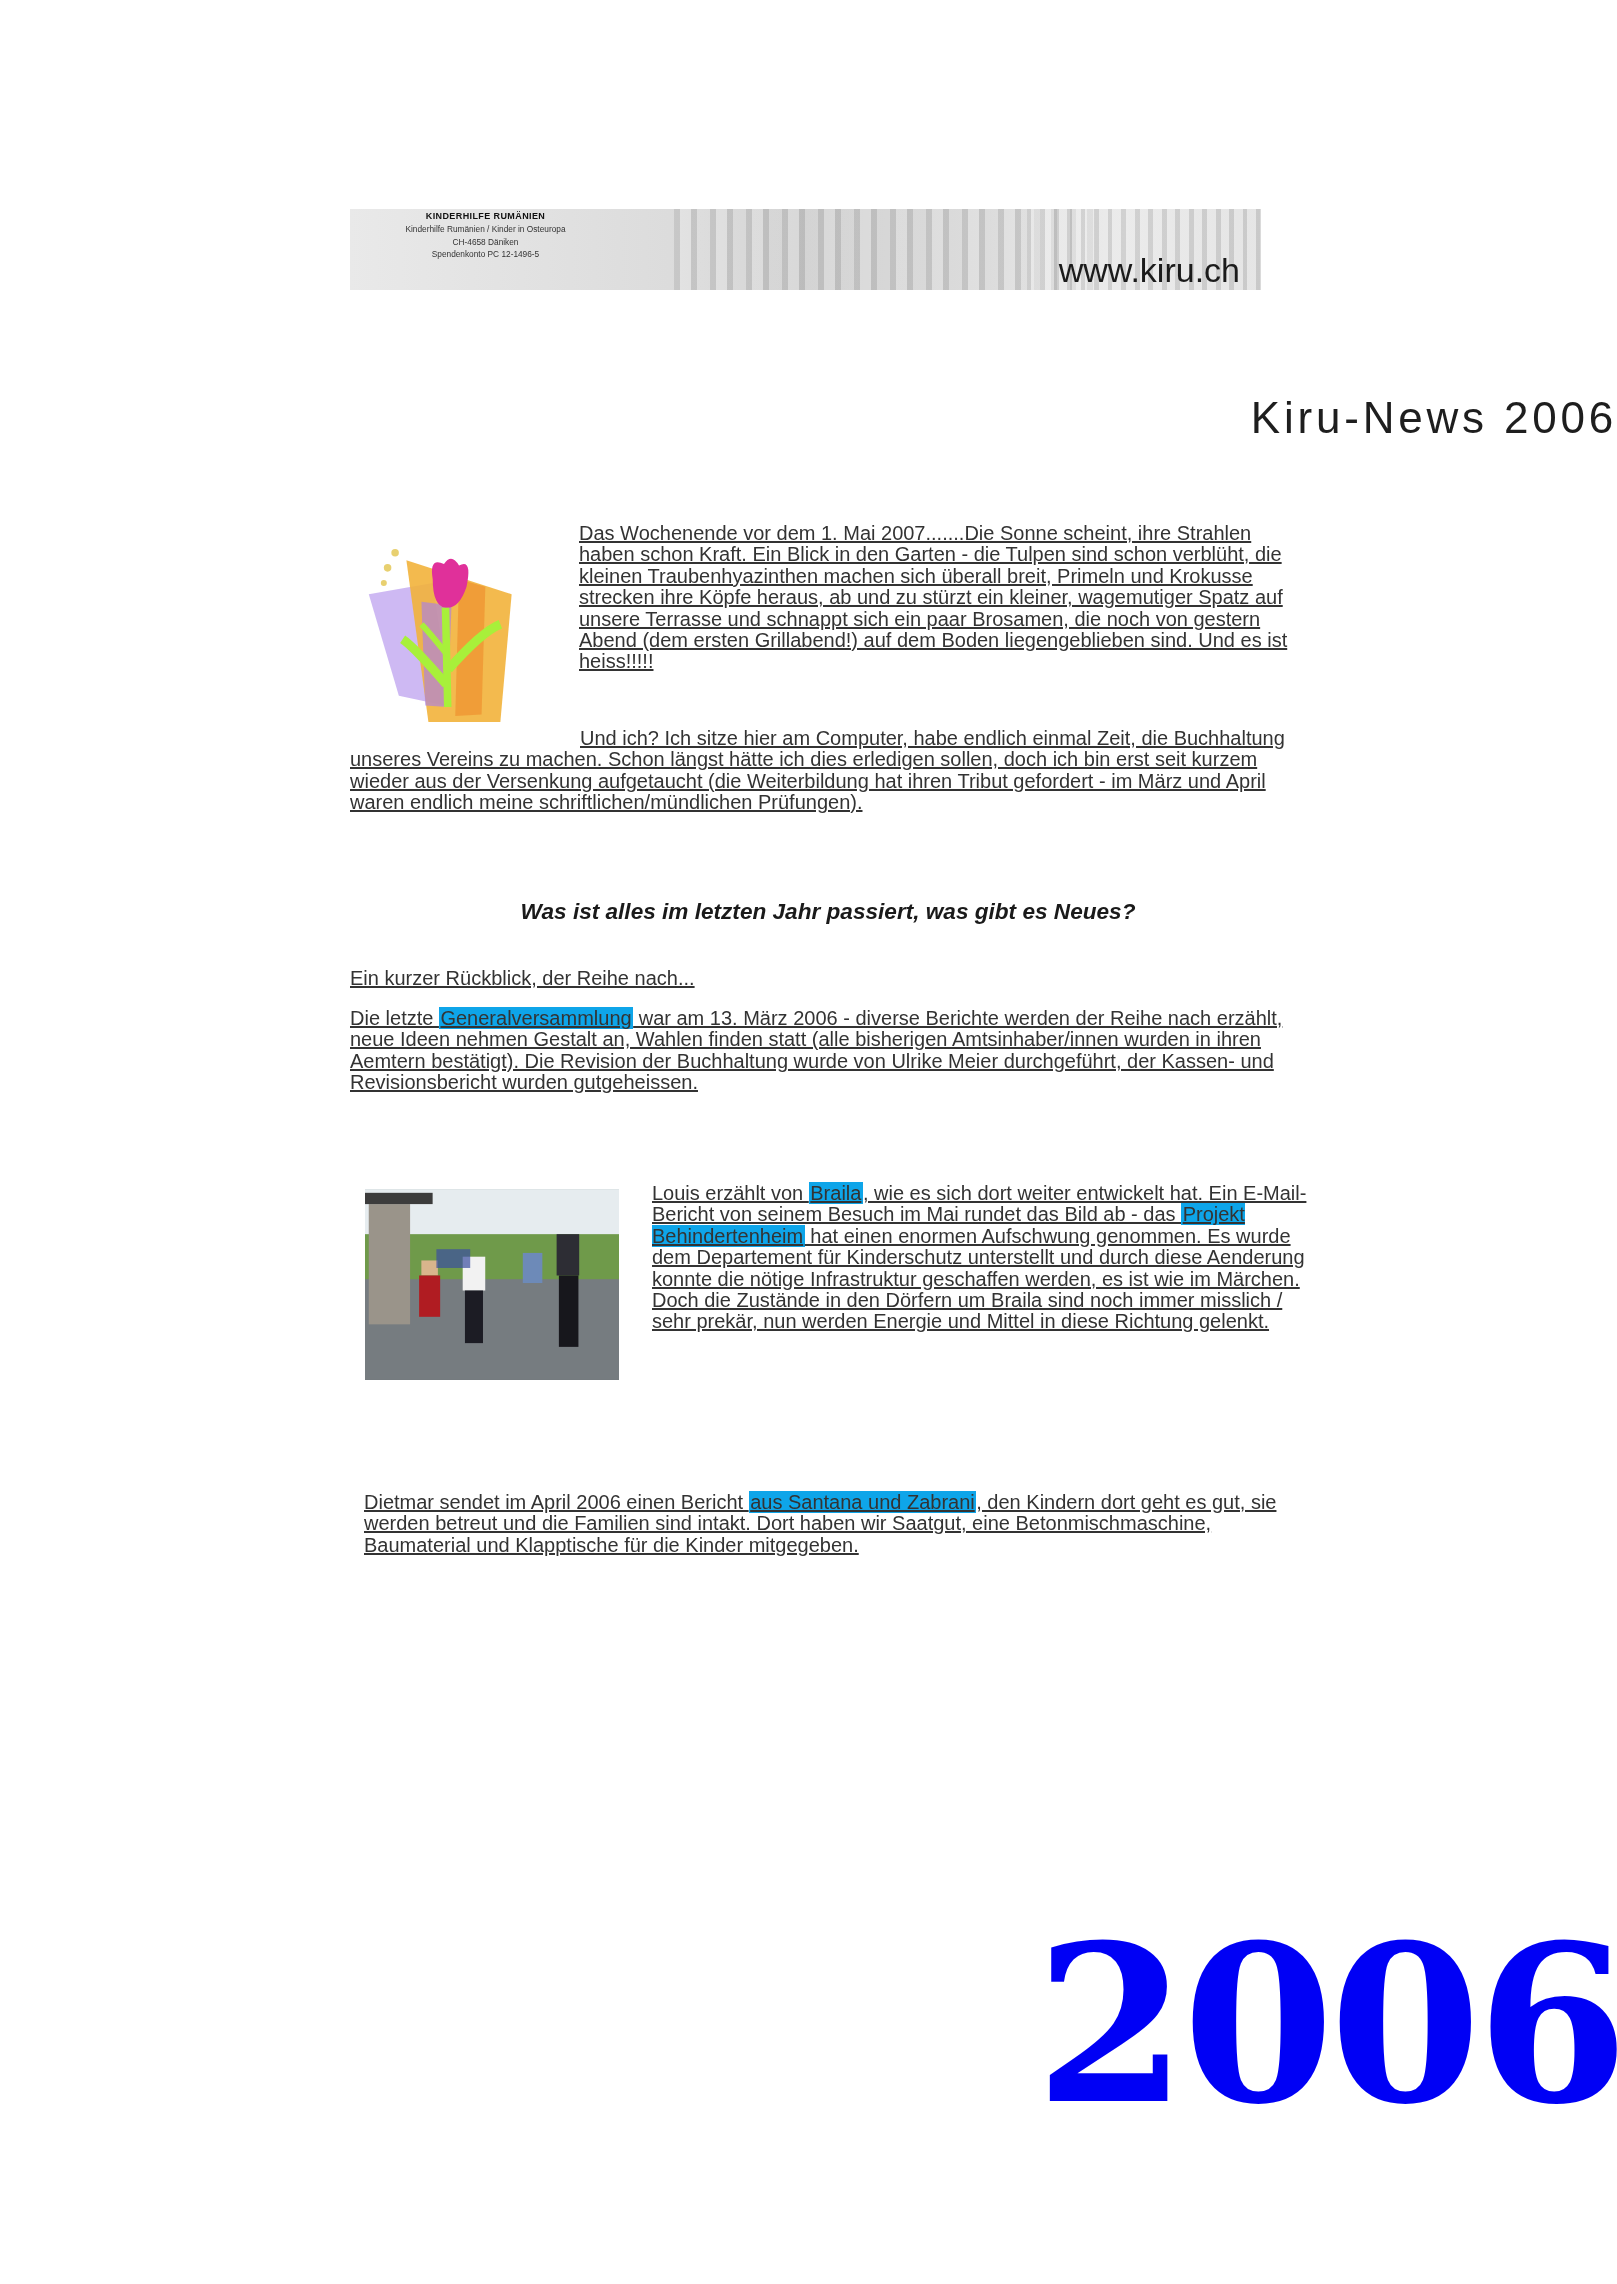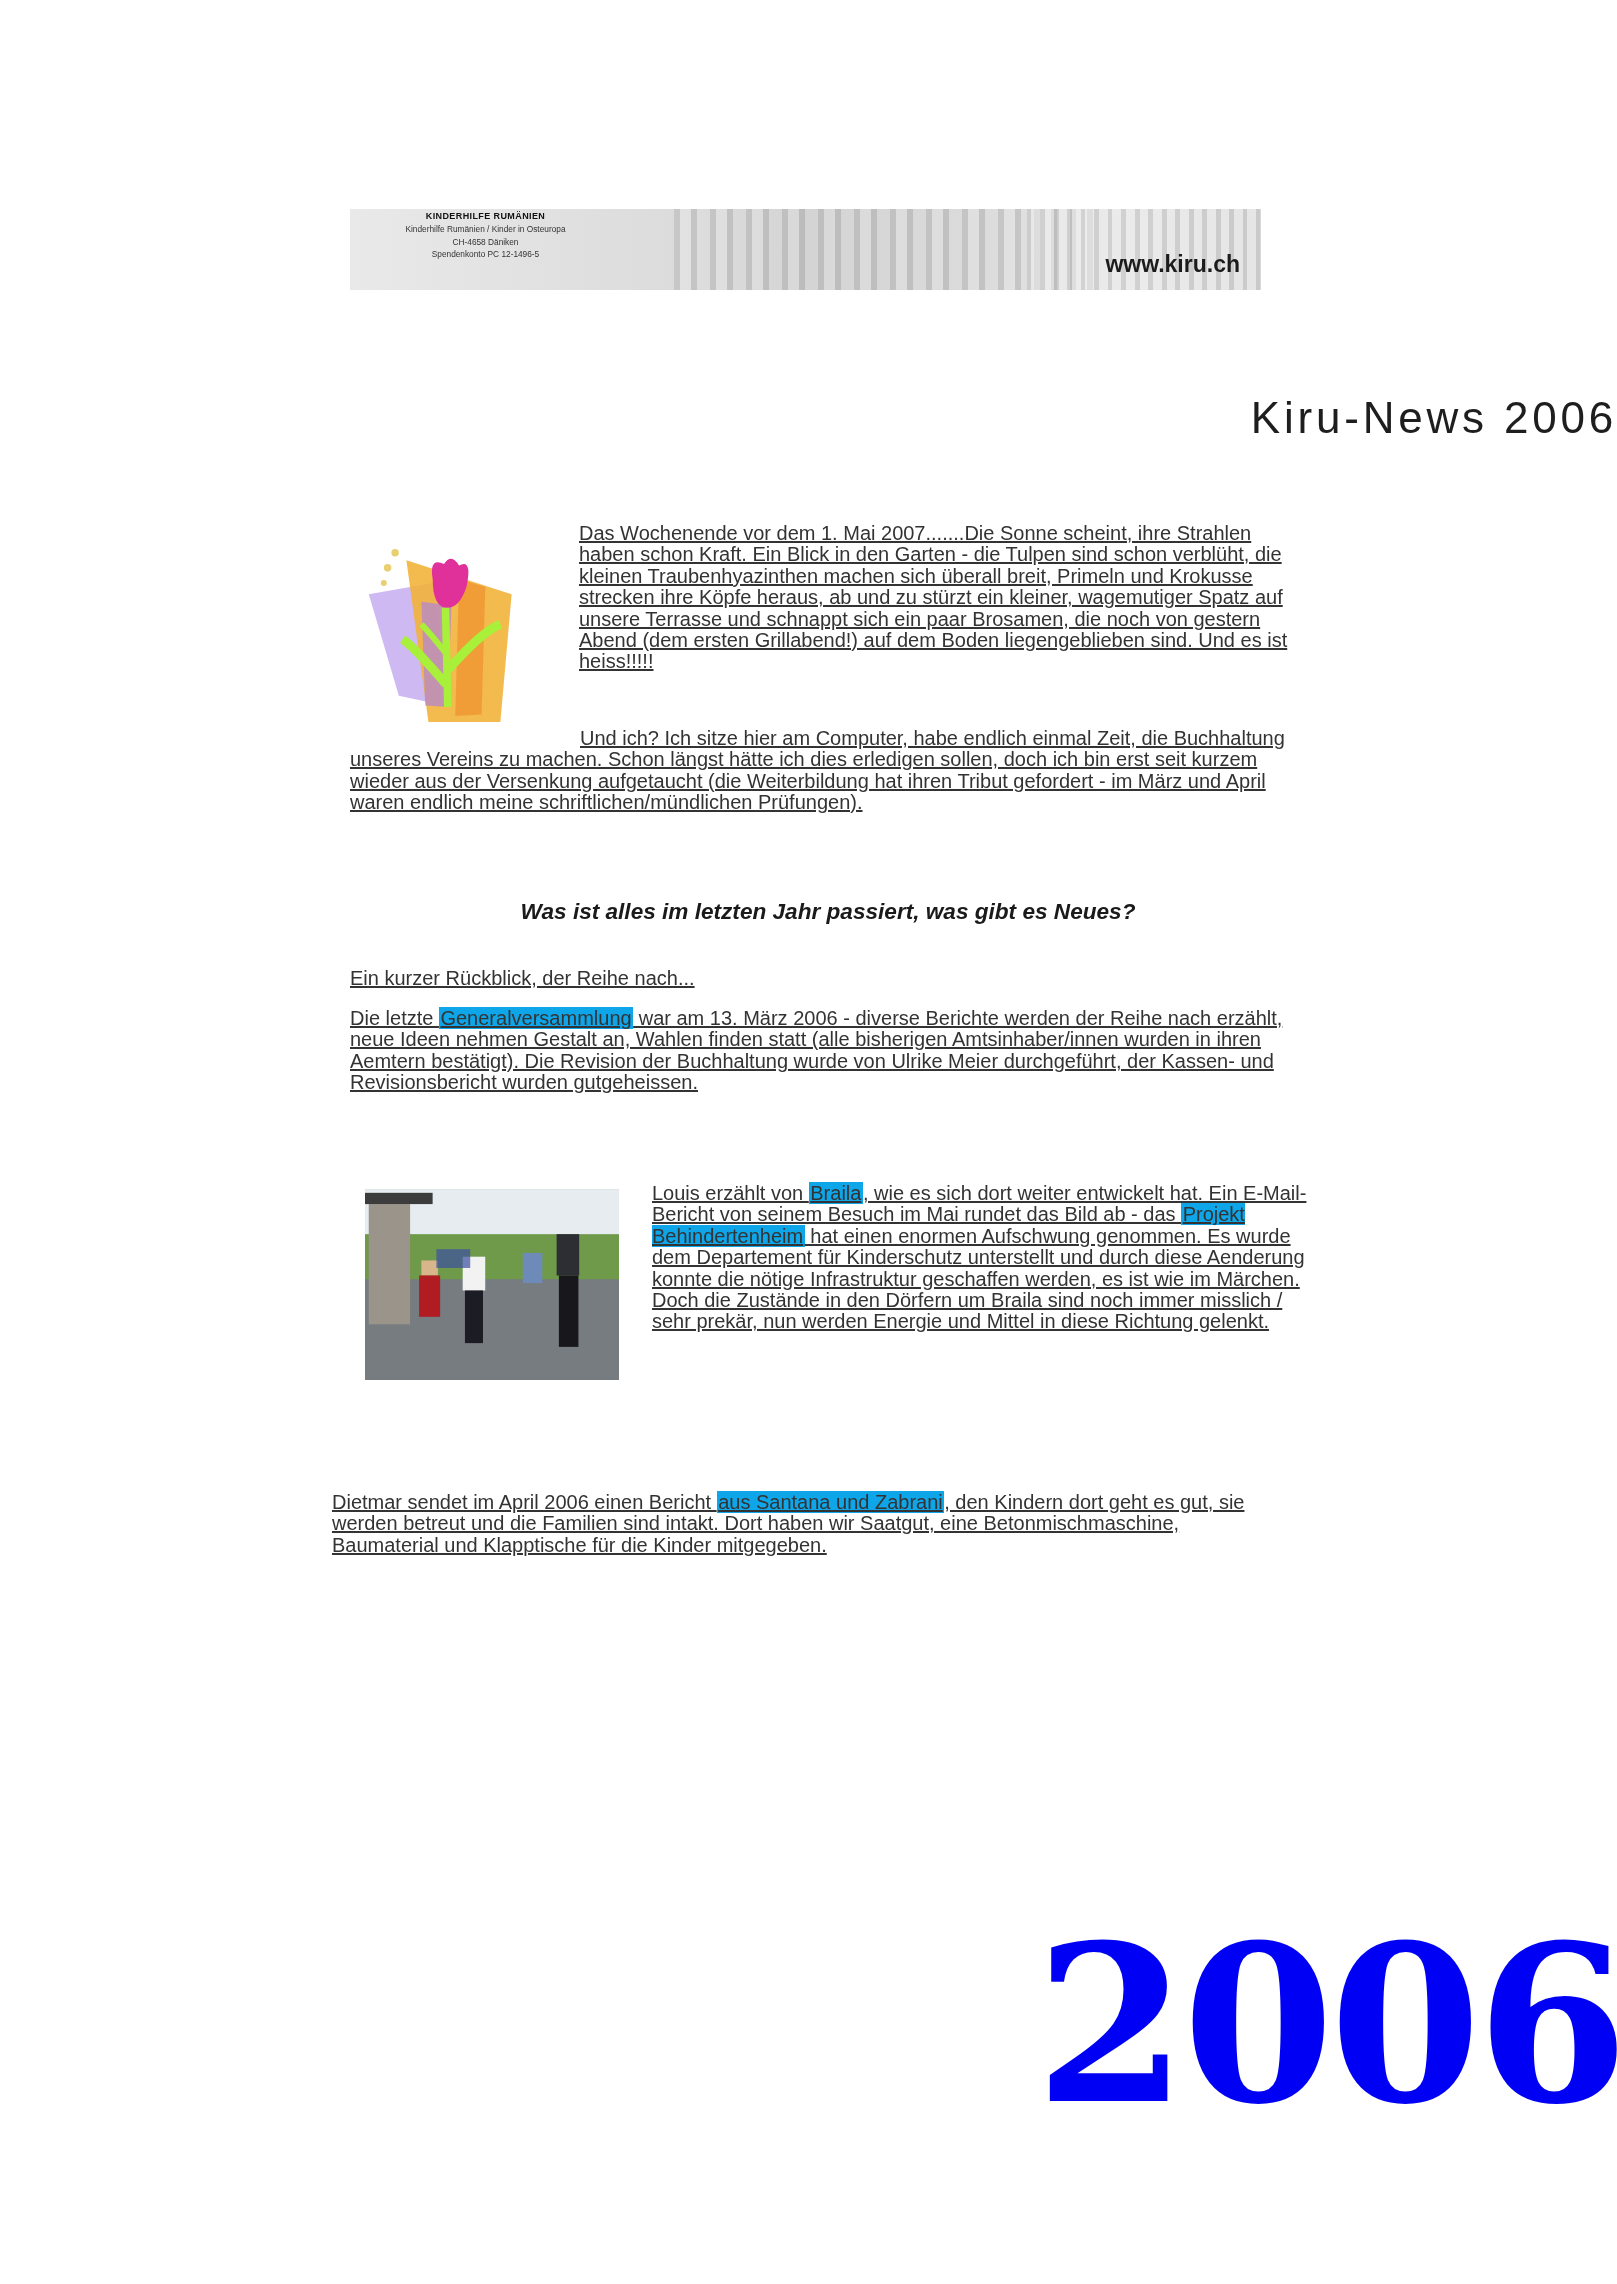--- a/index.html
+++ b/index.html
@@ -5,33 +5,33 @@
   html, body { margin:0; padding:0; background:#ffffff; }
   body { width:1617px; height:2284px; position:relative; overflow:hidden; font-family:"Liberation Sans", sans-serif; color:#2a2a2a; }
   .abs { position:absolute; }
   .banner { left:350px; top:209px; width:911px; height:81px; background:linear-gradient(90deg,#e9e9e9 0%,#dcdcdc 35%,#cfcfcf 50%,#d8d8d8 70%,#e6e6e6 85%,#dadada 100%); overflow:hidden; }
   .banner .stripes { position:absolute; left:324px; top:0; width:421px; height:81px;
     background:repeating-linear-gradient(90deg, rgba(140,140,140,0.25) 0 6px, rgba(255,255,255,0.2) 6px 16.6px, rgba(100,100,100,0.18) 16.6px 22.6px, rgba(255,255,255,0.1) 22.6px 36px); }
   .banner .right-photo { position:absolute; left:677px; top:0; width:233px; height:81px;
     background:repeating-linear-gradient(90deg, rgba(170,170,170,0.35) 0 4.5px, rgba(240,240,240,0.5) 4.5px 13.5px); }
   .banner .org { position:absolute; left:7.5px; top:1px; width:256px; text-align:center; font-size:8.3px; line-height:12.8px; color:#333; }
   .banner .org .name { font-weight:bold; font-size:9px; letter-spacing:0.4px; color:#111; }
-  .banner .url { position:absolute; right:21px; top:42px; font-size:23px; font-weight:bold; color:#1b1b1b; }
+  .banner .url { position:absolute; right:21px; top:42px; font-size:34px; font-weight:normal; color:#1b1b1b; }
   .title { left:0; width:1617px; top:393px; text-align:right; font-size:44px; letter-spacing:3.8px; color:#1e1e1e; }
   .para { font-size:20px; line-height:21.4px; color:#333;text-decoration:underline; }
   .flower { left:361px; top:519px; width:181px; height:203px; }
   .p1 { left:579px; top:523px; width:715px; }
   .p2 { left:350px; top:728px; width:956px; text-indent:230px; }
   .heading { left:350px; top:899px; width:956px; text-align:center; font-size:22.6px; font-weight:bold; font-style:italic; color:#1a1a1a; }
   .intro { left:350px; top:968px; }
   .p3 { left:350px; top:1008px; width:956px; }
   .hl { background:#0ea5e9; padding:0 1.5px; }
   .photo { left:365px; top:1189px; width:254px; height:191px; overflow:hidden; background:#6d747a; }
   .p4 { left:652px; top:1183px; width:655px; }
-  .p5 { left:332px; top:1492px; width:956px; }
+  .p5 { left:364px; top:1492px; width:956px; }
   .year { left:7px; width:1617px; top:1904px; text-align:right; font-family:"DejaVu Serif", serif; font-weight:bold; font-size:218px; line-height:241px; color:#0000f5; letter-spacing:-4.5px; }
 </style>
 </head>
 <body>
 
 <div class="abs banner">
   <div class="stripes"></div>
   <div class="right-photo"></div>
   <div class="org">
     <div class="name">KINDERHILFE RUMÄNIEN</div>

